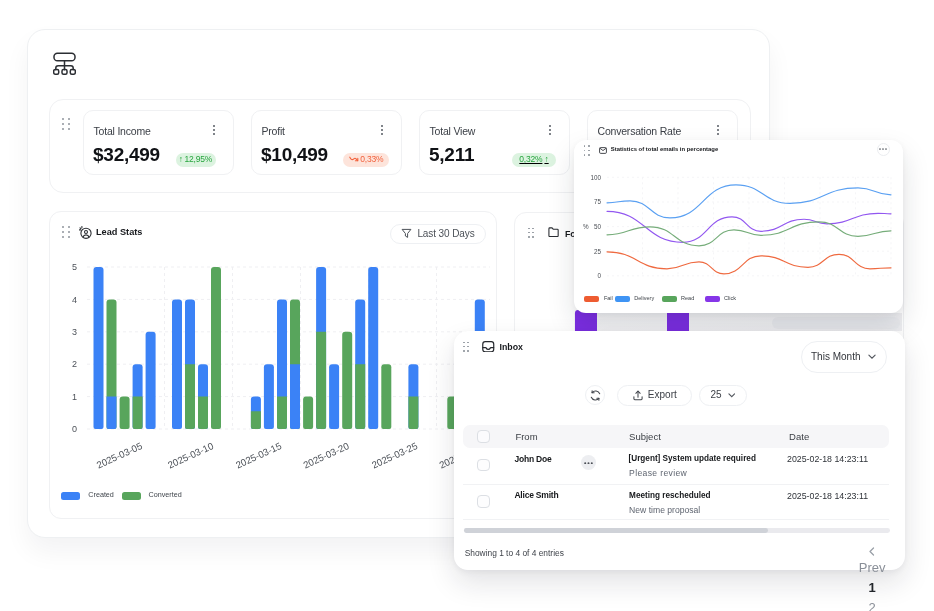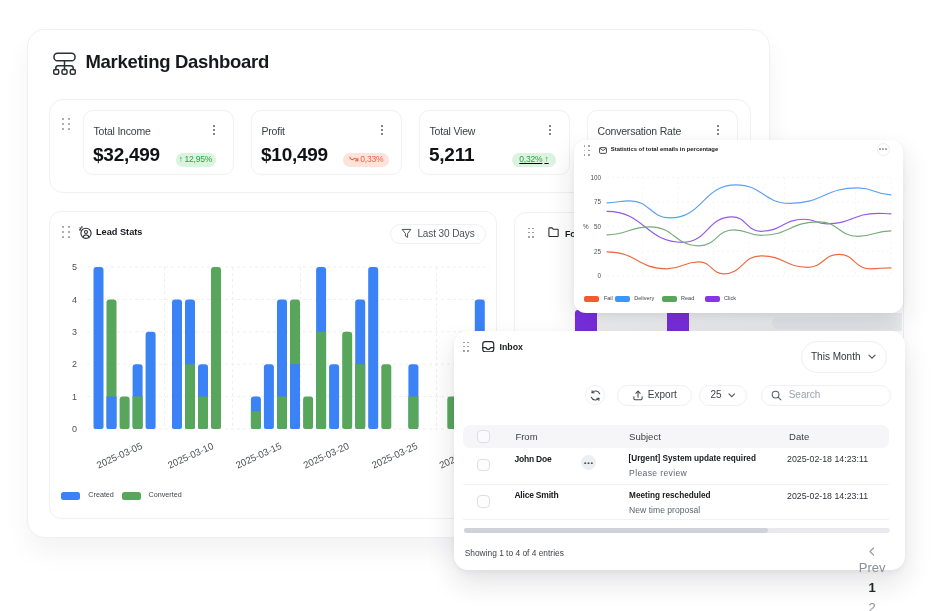--- a/index.html
+++ b/index.html
@@ -20,21 +20,20 @@
 <div class="abs" id="outer" style="left:27px;top:29px;width:743px;height:509px;background:#fff;border:1px solid #eef0f2;border-radius:18px;box-shadow:0 14px 26px rgba(25,28,40,.05);box-sizing:border-box;">
   <svg class="abs" style="left:25px;top:22px" width="23" height="23" viewBox="0 0 23 23" fill="none" stroke="#2b2e33" stroke-width="1.5" stroke-linecap="round" stroke-linejoin="round">
     <rect x="1" y="1.2" width="21" height="7.6" rx="3.4"></rect>
     <path d="M11.5 8.8 v4.9"></path>
     <path d="M2.8 17.7 v-1.7 q0 -2.3 2.3 -2.3 h12.8 q2.3 0 2.3 2.3 v1.7"></path>
     <path d="M11.5 13.7 v4"></path>
     <rect x="0.7" y="17.4" width="5" height="4.8" rx="1.5"></rect>
     <rect x="9" y="17.4" width="5" height="4.8" rx="1.5"></rect>
     <rect x="17.3" y="17.4" width="5" height="4.8" rx="1.5"></rect>
   </svg>
-  <div class="abs" style="left:57.5px;top:21px;font-size:18.5px;font-weight:700;color:#17191d;letter-spacing:-.3px;">Marketing Dashboard</div>
 
   <div class="card" style="left:21px;top:69px;width:702px;height:94px;border-radius:14px;">
     <div class="dots6" style="left:12px;top:18px">
         <i></i>
         <i></i>
         <i></i>
         <i></i>
         <i></i>
         <i></i>
       </div>
@@ -288,27 +287,20 @@
         <path d="M3.1 3.6 L5.5 1.2 L7.9 3.6"></path>
     </svg>
     <span style="font-size:10px;color:#3b3f46;">Export</span>
   </div>
   <div class="pill" style="left:245px;top:53.5px;width:47.5px;height:21px;gap:6px;">
     <span style="font-size:10px;color:#3b3f46;">25</span>
     <svg width="7.5" height="5" viewBox="0 0 8 5" fill="none" stroke="#54585f" stroke-width="1.2" stroke-linecap="round">
         <path d="M1 0.8 L4 3.8 L7 0.8"></path>
       </svg>
   </div>
-  <div class="pill" style="left:306.7px;top:53.5px;width:130px;height:21px;justify-content:flex-start;padding-left:9px;gap:7px;">
-    <svg width="11" height="11" viewBox="0 0 12 12" fill="none" stroke="#5a5f66" stroke-width="1.15" stroke-linecap="round">
-        <circle cx="5" cy="5" r="3.7"></circle>
-        <path d="M8 8 L10.8 10.8"></path>
-      </svg>
-    <span style="font-size:10px;color:#9ca3ab;">Search</span>
-  </div>
 
   <div class="abs" style="left:9px;top:94px;width:426px;height:22.5px;background:#f6f6f8;border-radius:7px;"></div>
   <div class="cb" style="left:23px;top:99px;background:#fbfbfd;"></div>
   <div class="abs" style="left:61.4px;top:100.5px;font-size:9.5px;color:#3a3e44;">From</div>
   <div class="abs" style="left:175.1px;top:100.5px;font-size:9.5px;color:#3a3e44;">Subject</div>
   <div class="abs" style="left:335.1px;top:100.5px;font-size:9.5px;color:#3a3e44;">Date</div>
 
   <div class="cb" style="left:23px;top:127.5px;"></div>
   <div class="abs" style="left:60.4px;top:124px;font-size:8.5px;font-weight:700;color:#16181b;letter-spacing:-.2px;text-align:center;">John Doe</div>
   <div class="abs" style="left:127.4px;top:124px;width:15px;height:15px;border-radius:50%;background:#edeef1;"></div>

